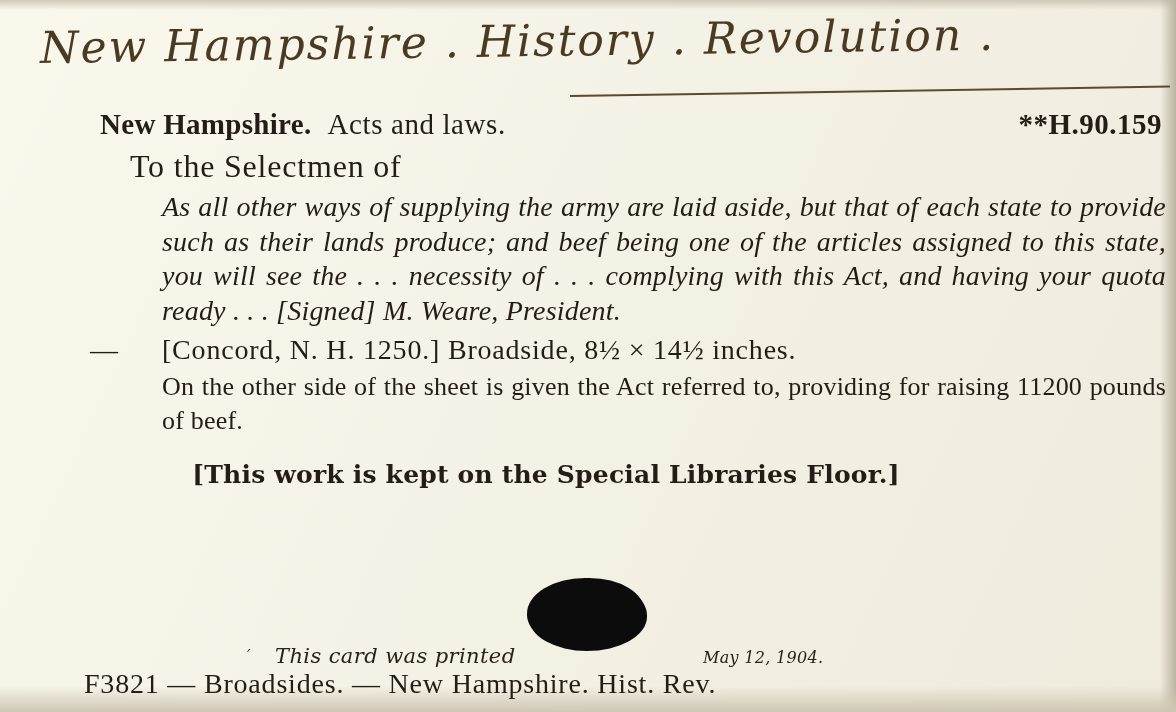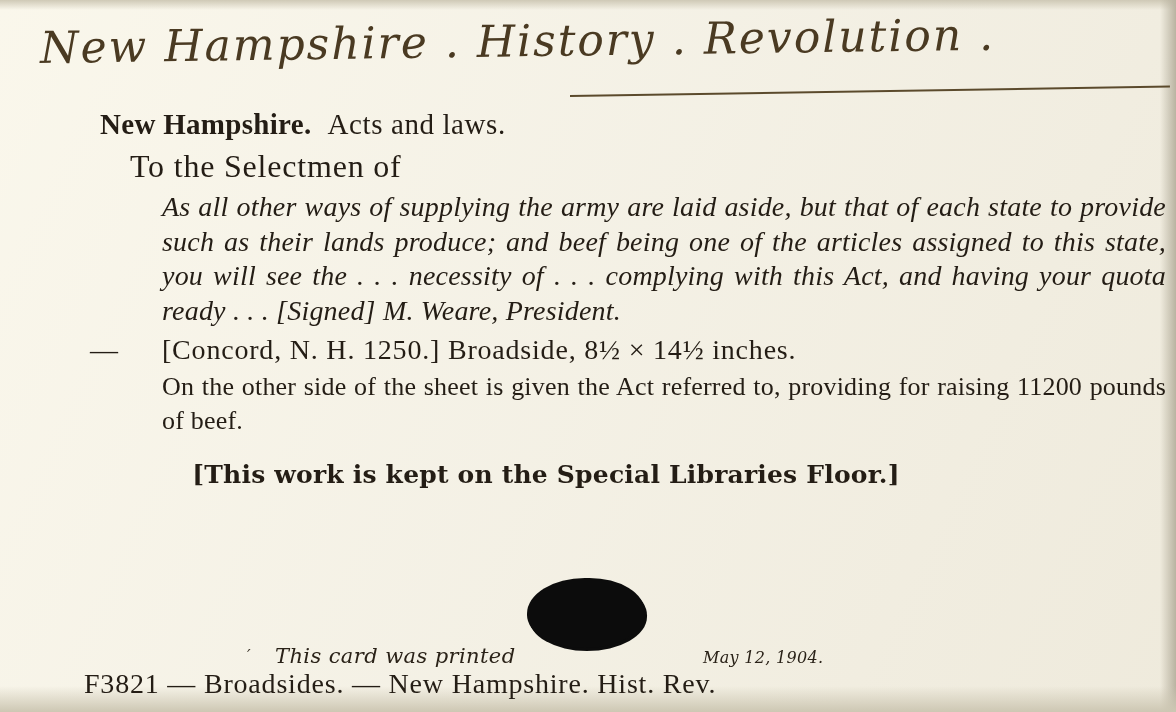--- a/index.html
+++ b/index.html
@@ -232,20 +232,21 @@
   <div class="edge-right"></div>
   <div class="edge-bottom"></div>
 
   <div class="handwriting">New Hampshire . History . Revolution .</div>
   <div class="hand-rule"></div>
 
   <div class="body-area">
 
     <div class="line-title">
       <span class="bold">New Hampshire.</span><span class="acts">Acts and laws.</span>
+      <span class="callnum">**H.90.159</span>
     </div>
 
     <div class="line-selectmen">To the Selectmen of</div>
 
     <div class="quote-block">
       <p>As all other ways of supplying the army are laid aside, but that of each state to provide such as their lands produce; and beef being one of the articles assigned to this state, you will see the . . . necessity of . . . complying with this Act, and having your quota ready . . . [Signed] M. Weare, President.</p>
     </div>
 
     <div class="dash-line">
       <span class="emdash">—</span>

